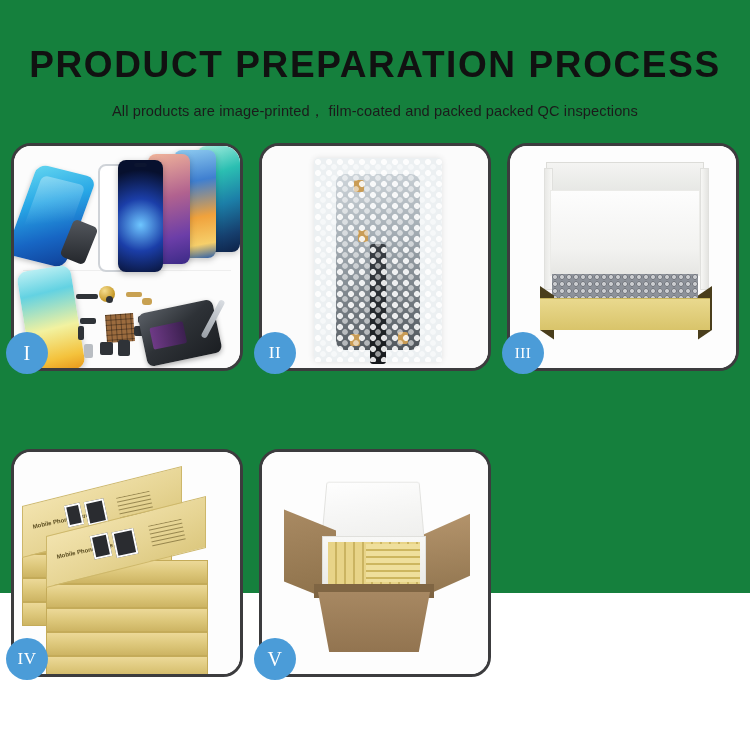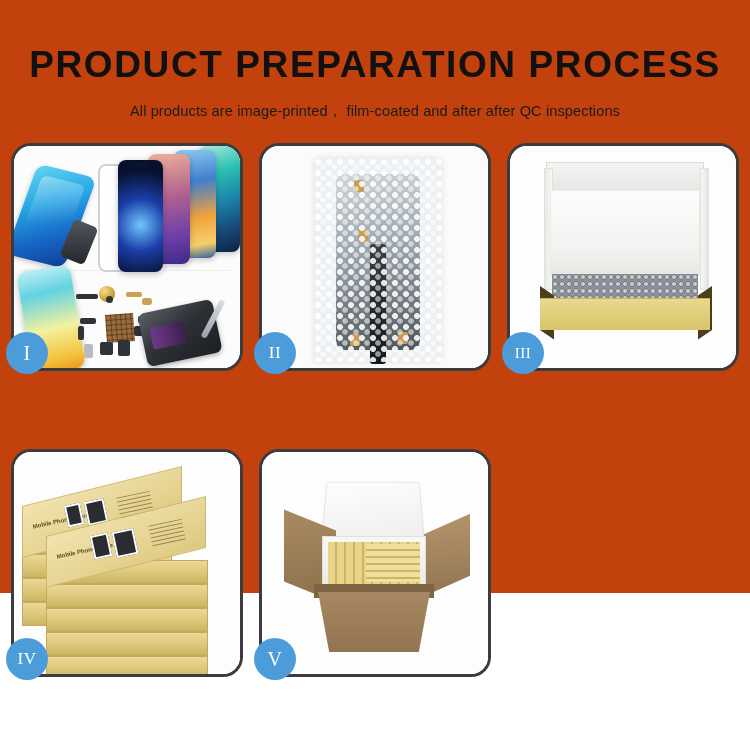--- a/index.html
+++ b/index.html
@@ -9,21 +9,21 @@
     height: 750px;
     background: #ffffff;
     font-family: "Liberation Sans", sans-serif;
     overflow: hidden;
   }
 
   #page {
     position: relative;
     width: 750px;
     height: 593px;
-    background: #c2410c;
+    background: #15803d;
     padding-left: 28px;
   }
 
   
   .header { position: absolute; left: 0; top: 0; width: 750px; text-align: center; }
 
   .title {
     font-family: "Liberation Sans", sans-serif;
     font-size: 37px;
     font-weight: 700;
@@ -389,21 +389,21 @@
     background: rgba(122,98,66,.75);
   }
 </style>
 </head>
 <body>
 
 <div id="page">
 
   <div class="header">
     <div class="title">PRODUCT PREPARATION PROCESS</div>
-    <div class="subtitle">All products are image-printed， film-coated and after after QC inspections</div>
+    <div class="subtitle">All products are image-printed， film-coated and packed packed QC inspections</div>
   </div>
 
   <div class="grid">
 
     <div class="panel r0 c0">
       <div class="photo p1">
         <div class="hairline"></div>
         <div class="flexscreen"></div>
         <div class="darkchip"></div>
         <div class="glass"></div>

